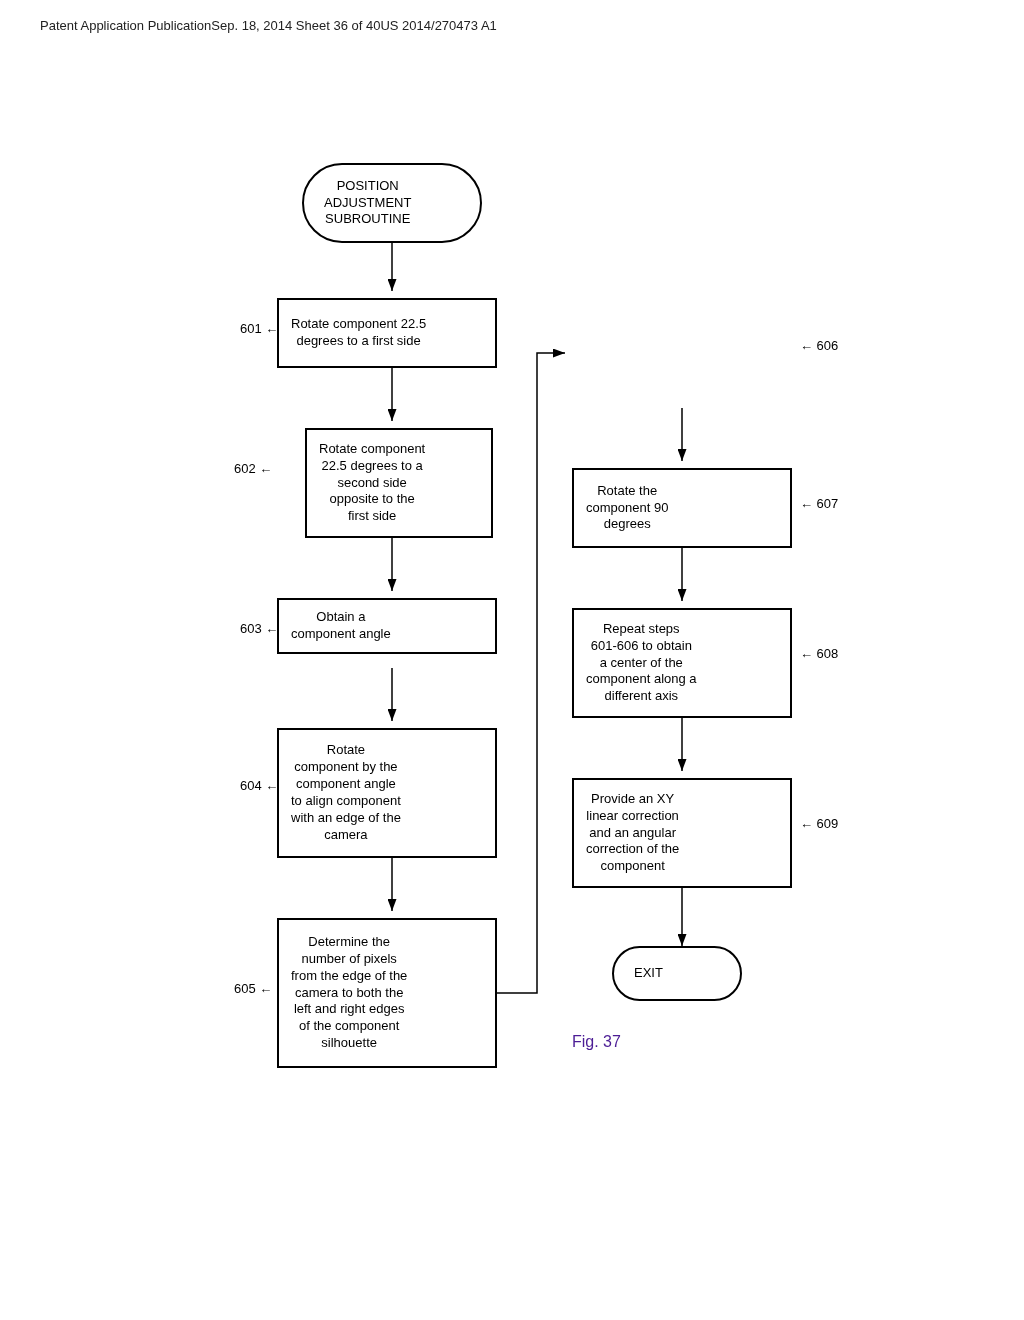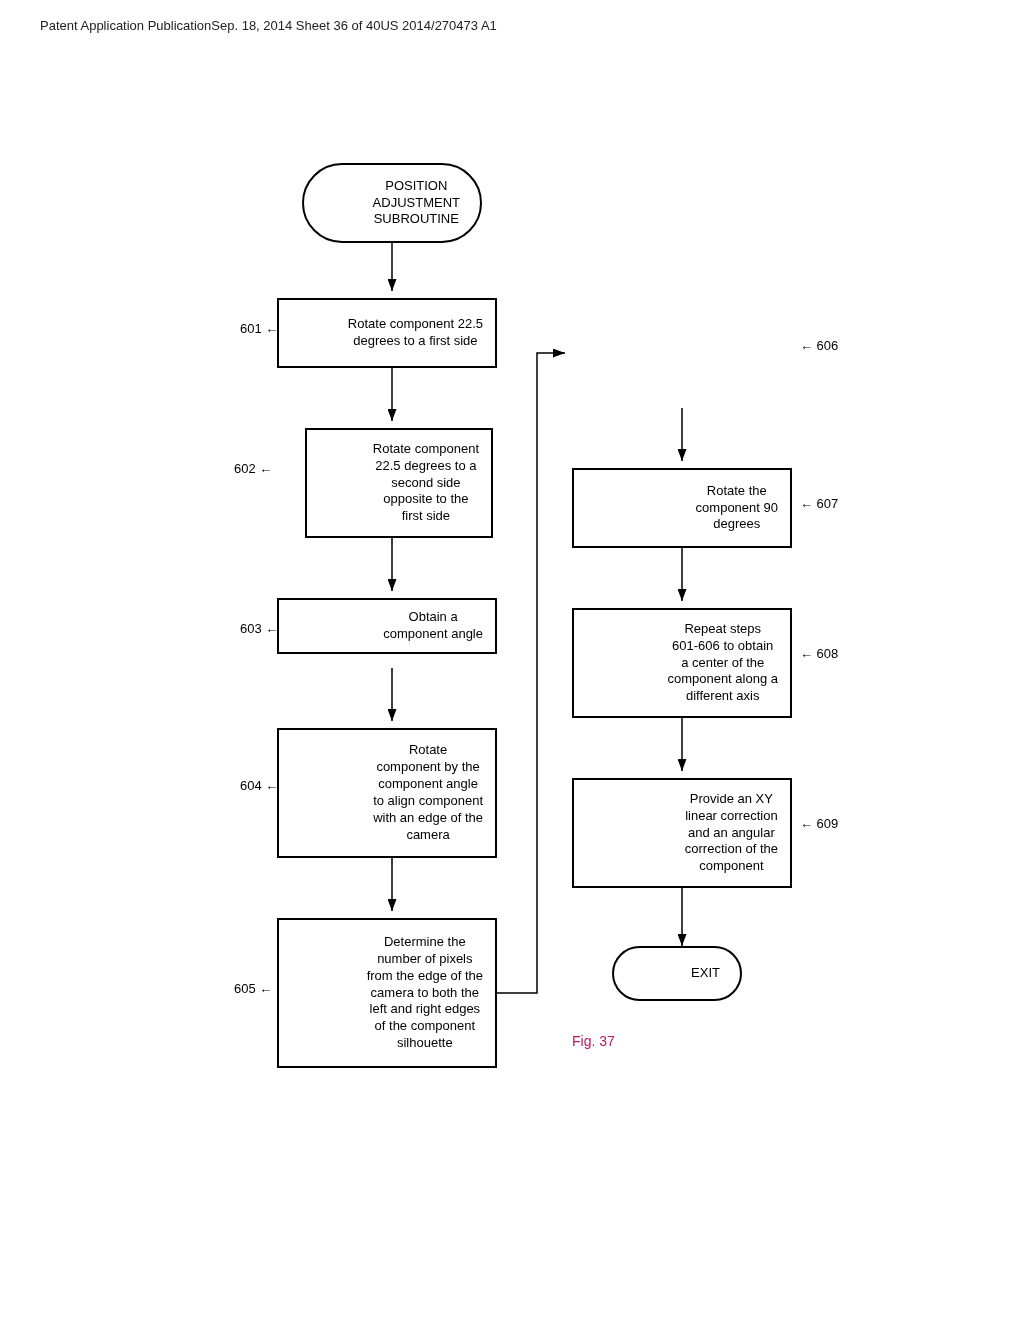--- a/index.html
+++ b/index.html
@@ -34,21 +34,21 @@
       width: 860px;
       margin: 0 auto;
       min-height: 1100px;
     }
 
     
     .node {
       position: absolute;
       display: flex;
       align-items: center;
-      justify-content: flex-end;
+      justify-content: flex-start;
       text-align: center;
       font-size: 13px;
       color: #000;
       line-height: 1.3;
     }
 
     .node-rounded {
       border: 2px solid #000;
       border-radius: 50px;
       padding: 10px 20px;
@@ -63,22 +63,22 @@
     
     .step-label {
       position: absolute;
       font-size: 13px;
       color: #000;
     }
 
     
     .fig-caption {
       position: absolute;
-      font-size: 14px;
-      color: #be185d;
+      font-size: 16px;
+      color: #4c1d95;
     }
 
     svg.arrows {
       position: absolute;
       top: 0;
       left: 0;
       width: 100%;
       height: 100%;
       pointer-events: none;
       overflow: visible;

